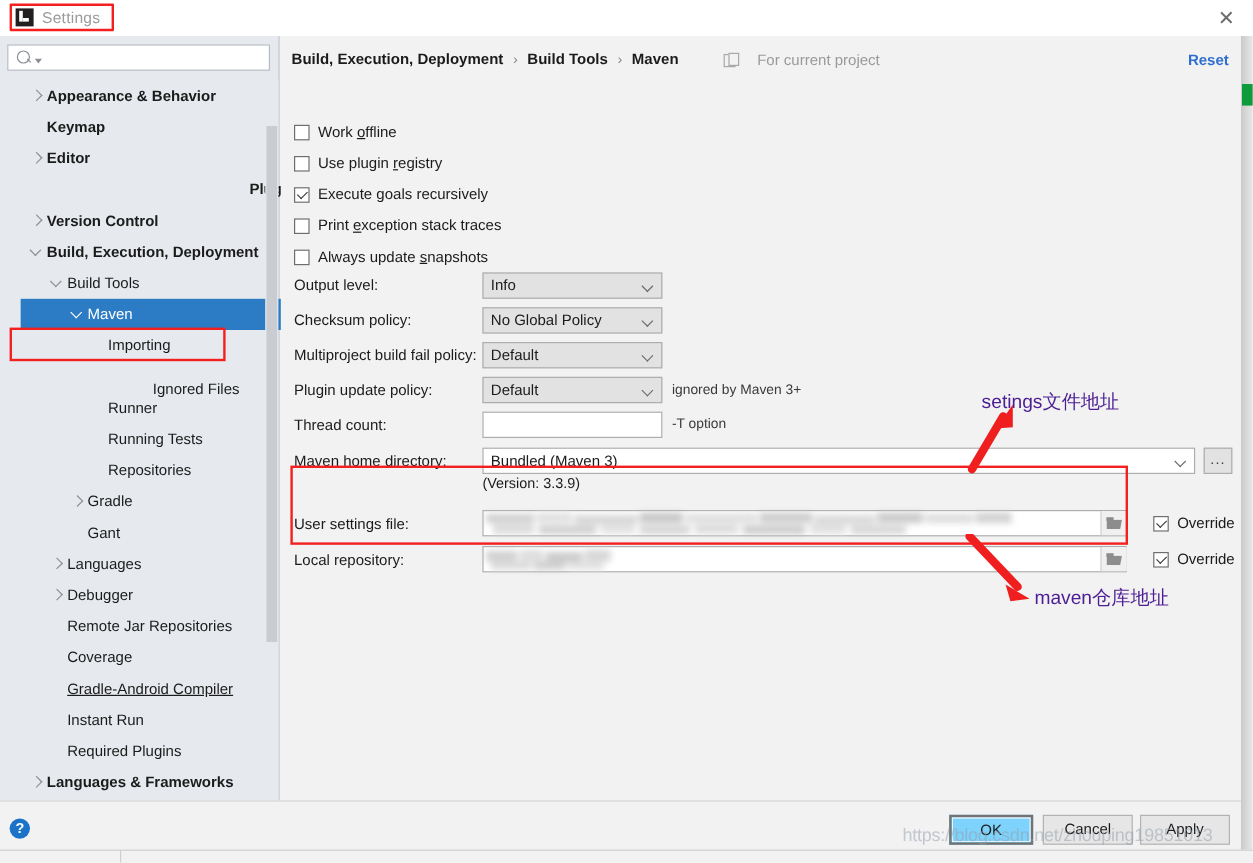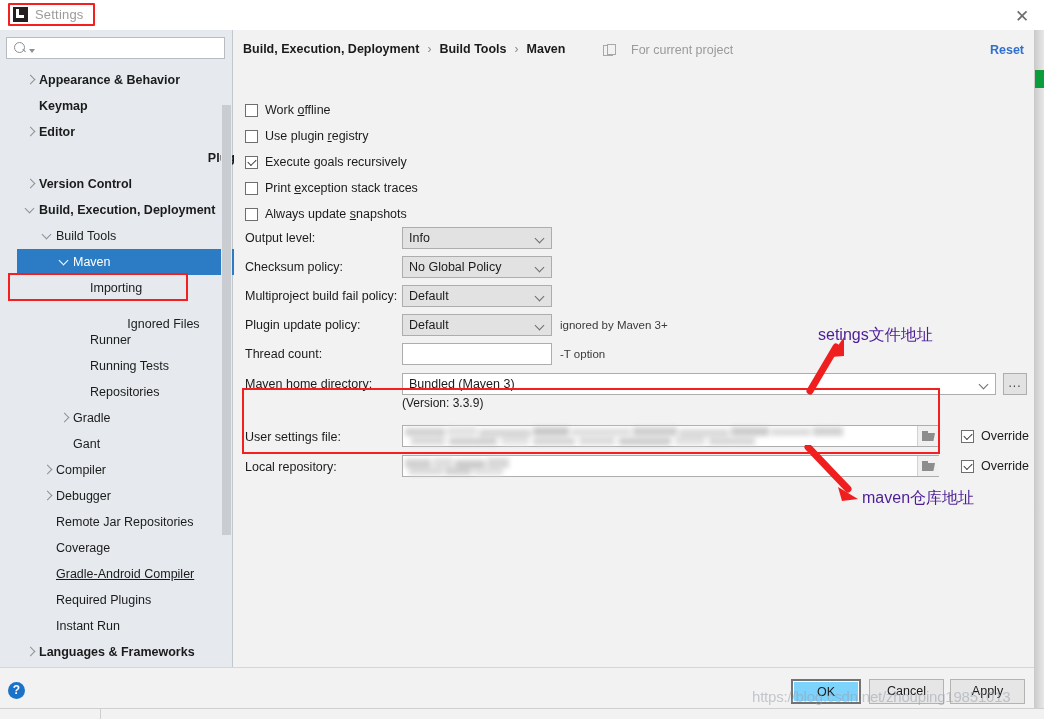--- a/index.html
+++ b/index.html
@@ -379,21 +379,21 @@
           <span class="tree-label">Gradle</span>
           <span class="copy-icon"></span>
         </div>
         <div class="tree-row" style="padding-left: 40px;">
           <span class="arrow "></span>
           <span class="tree-label">Gant</span>
           <span class="copy-icon"></span>
         </div>
         <div class="tree-row" style="padding-left: 23px;">
           <span class="arrow right"></span>
-          <span class="tree-label">Compiler</span>
+          <span class="tree-label">Languages</span>
           <span class="copy-icon"></span>
         </div>
         <div class="tree-row" style="padding-left: 23px;">
           <span class="arrow right"></span>
           <span class="tree-label">Debugger</span>
         </div>
         <div class="tree-row" style="padding-left: 23px;">
           <span class="arrow "></span>
           <span class="tree-label">Remote Jar Repositories</span>
           <span class="copy-icon"></span>
@@ -403,26 +403,26 @@
           <span class="tree-label">Coverage</span>
           <span class="copy-icon"></span>
         </div>
         <div class="tree-row" style="padding-left: 23px; text-decoration: underline;">
           <span class="arrow "></span>
           <span class="tree-label">Gradle-Android Compiler</span>
           <span class="copy-icon"></span>
         </div>
         <div class="tree-row" style="padding-left: 23px;">
           <span class="arrow "></span>
+          <span class="tree-label">Instant Run</span>
+        </div>
+        <div class="tree-row" style="padding-left: 23px;">
+          <span class="arrow "></span>
           <span class="tree-label">Required Plugins</span>
           <span class="copy-icon"></span>
-        </div>
-        <div class="tree-row" style="padding-left: 23px;">
-          <span class="arrow "></span>
-          <span class="tree-label">Instant Run</span>
         </div>
         <div class="tree-row bold" style="padding-left: 6px;">
           <span class="arrow right"></span>
           <span class="tree-label">Languages &amp; Frameworks</span>
         </div>
       </div>
     <div class="maven-highlight"></div>
 
     <div class="sb-track">
       <div class="sb-thumb"></div>

